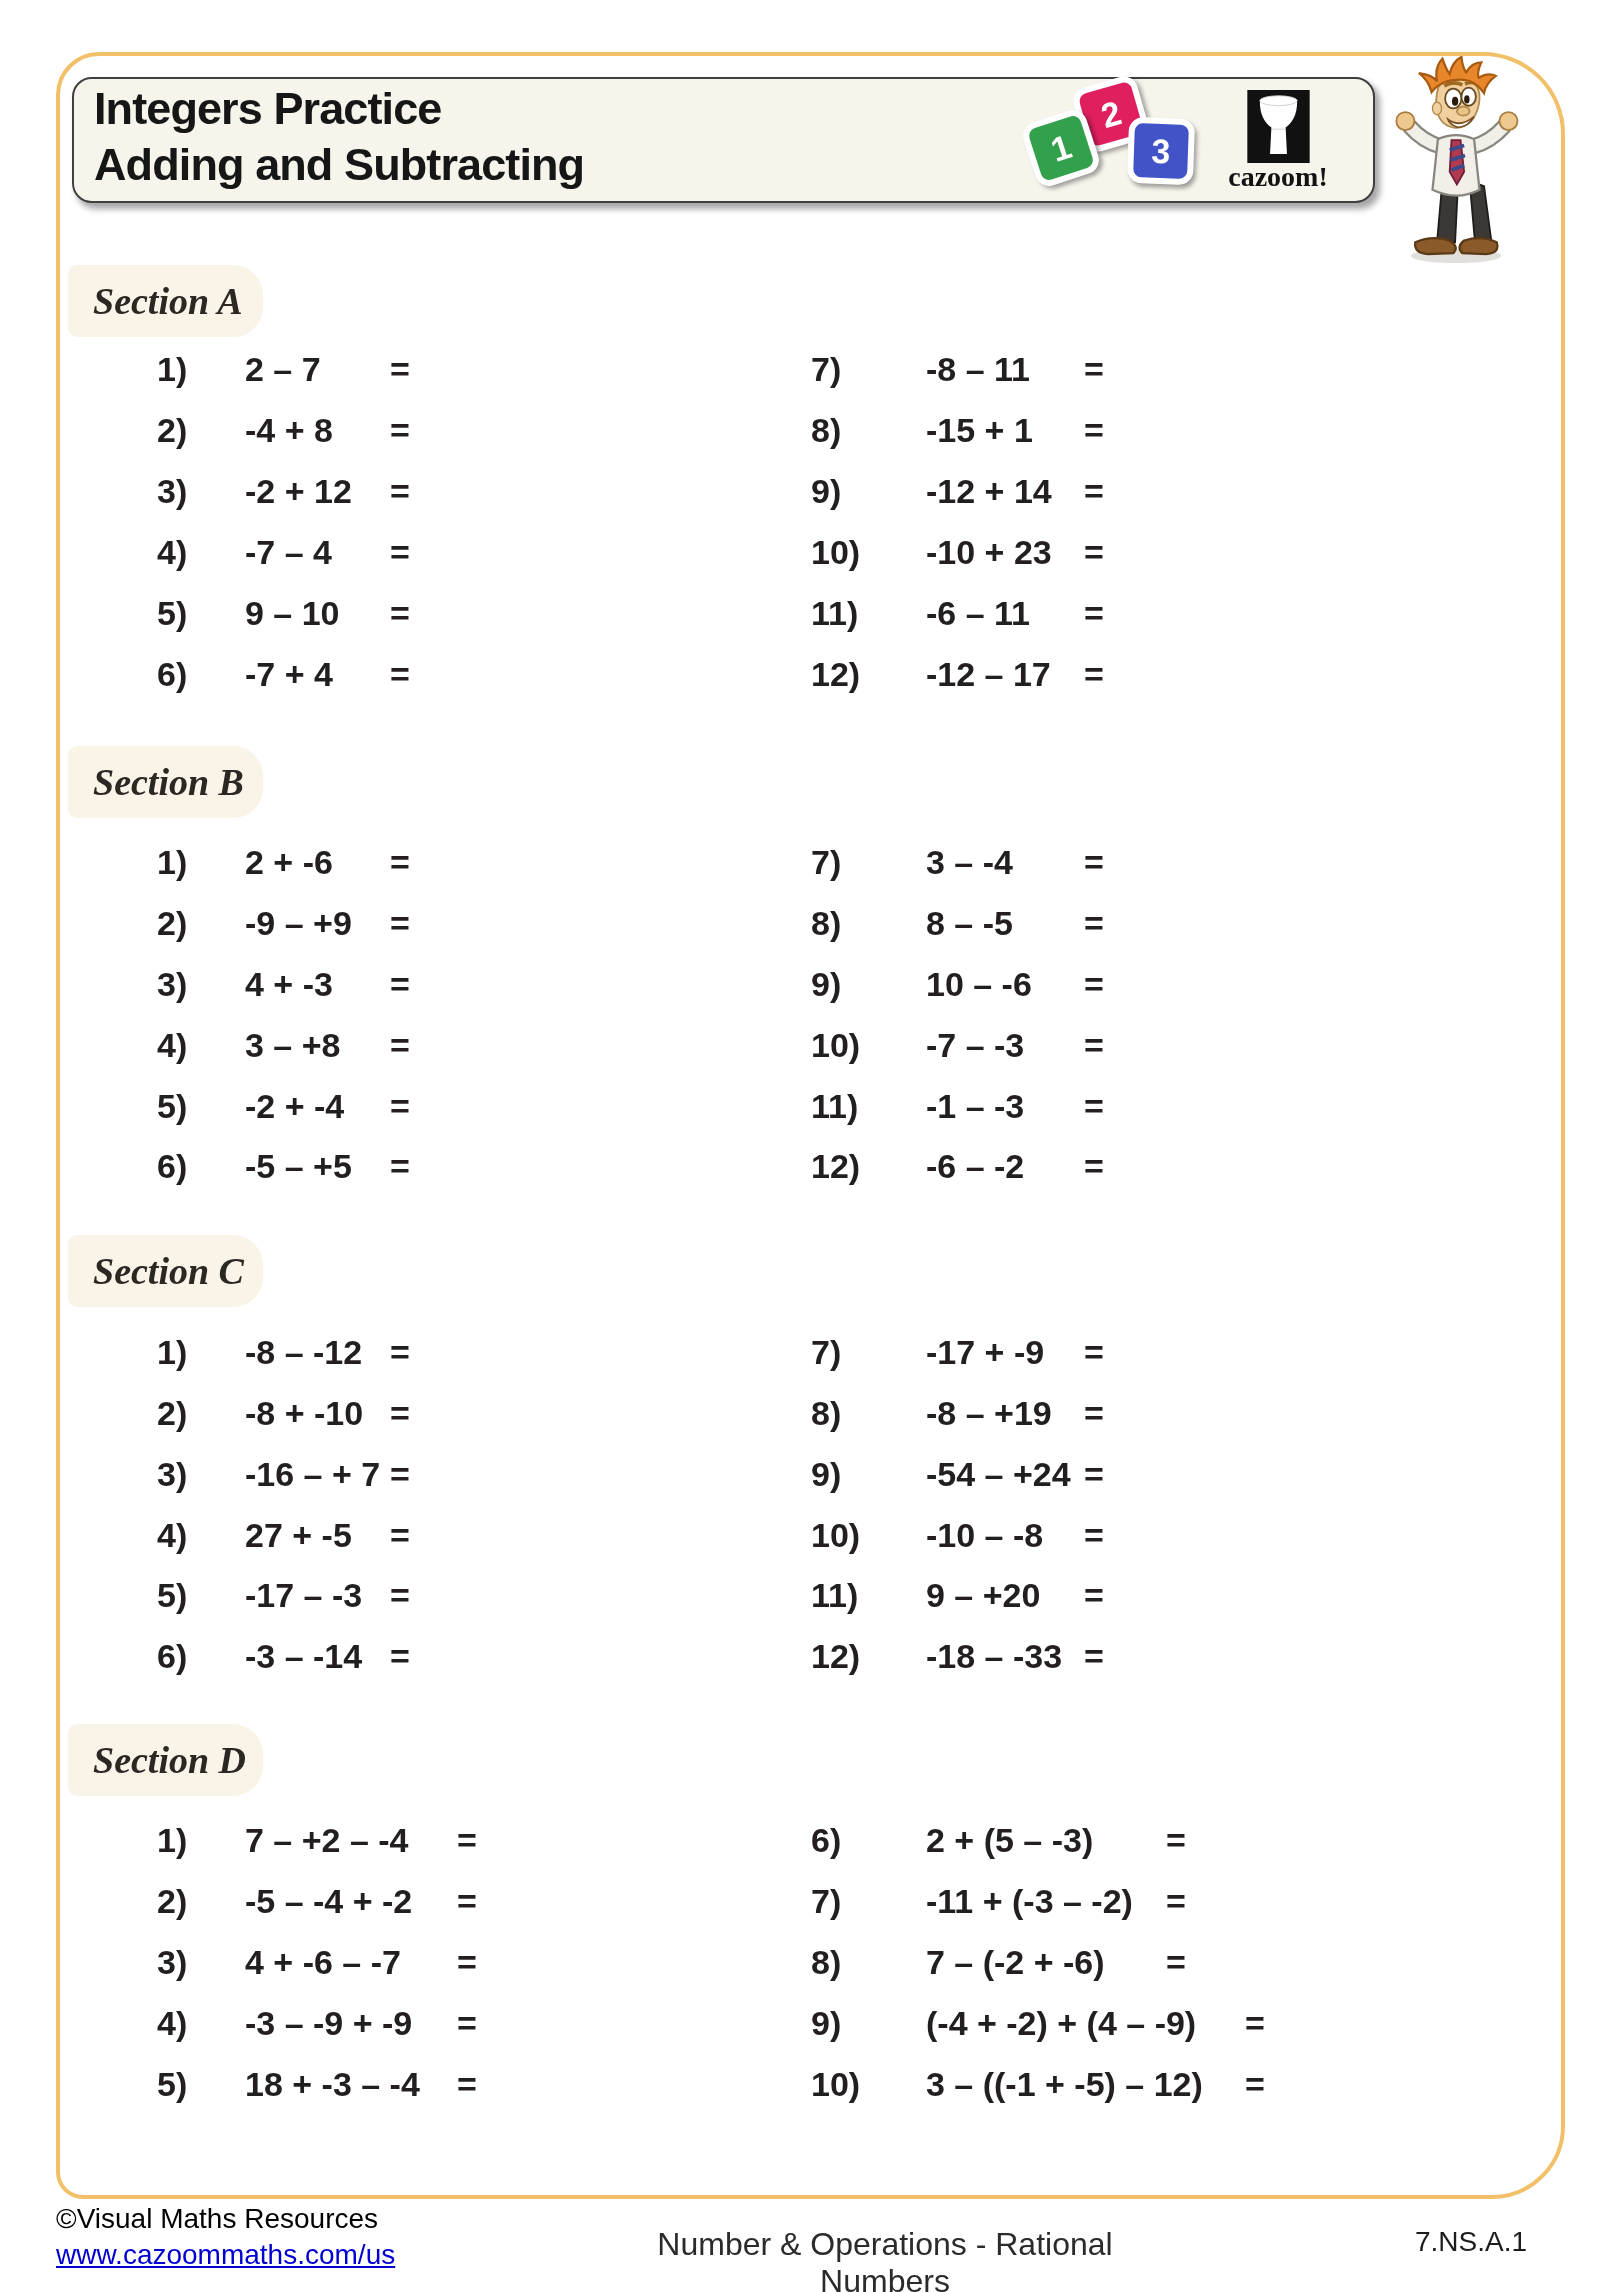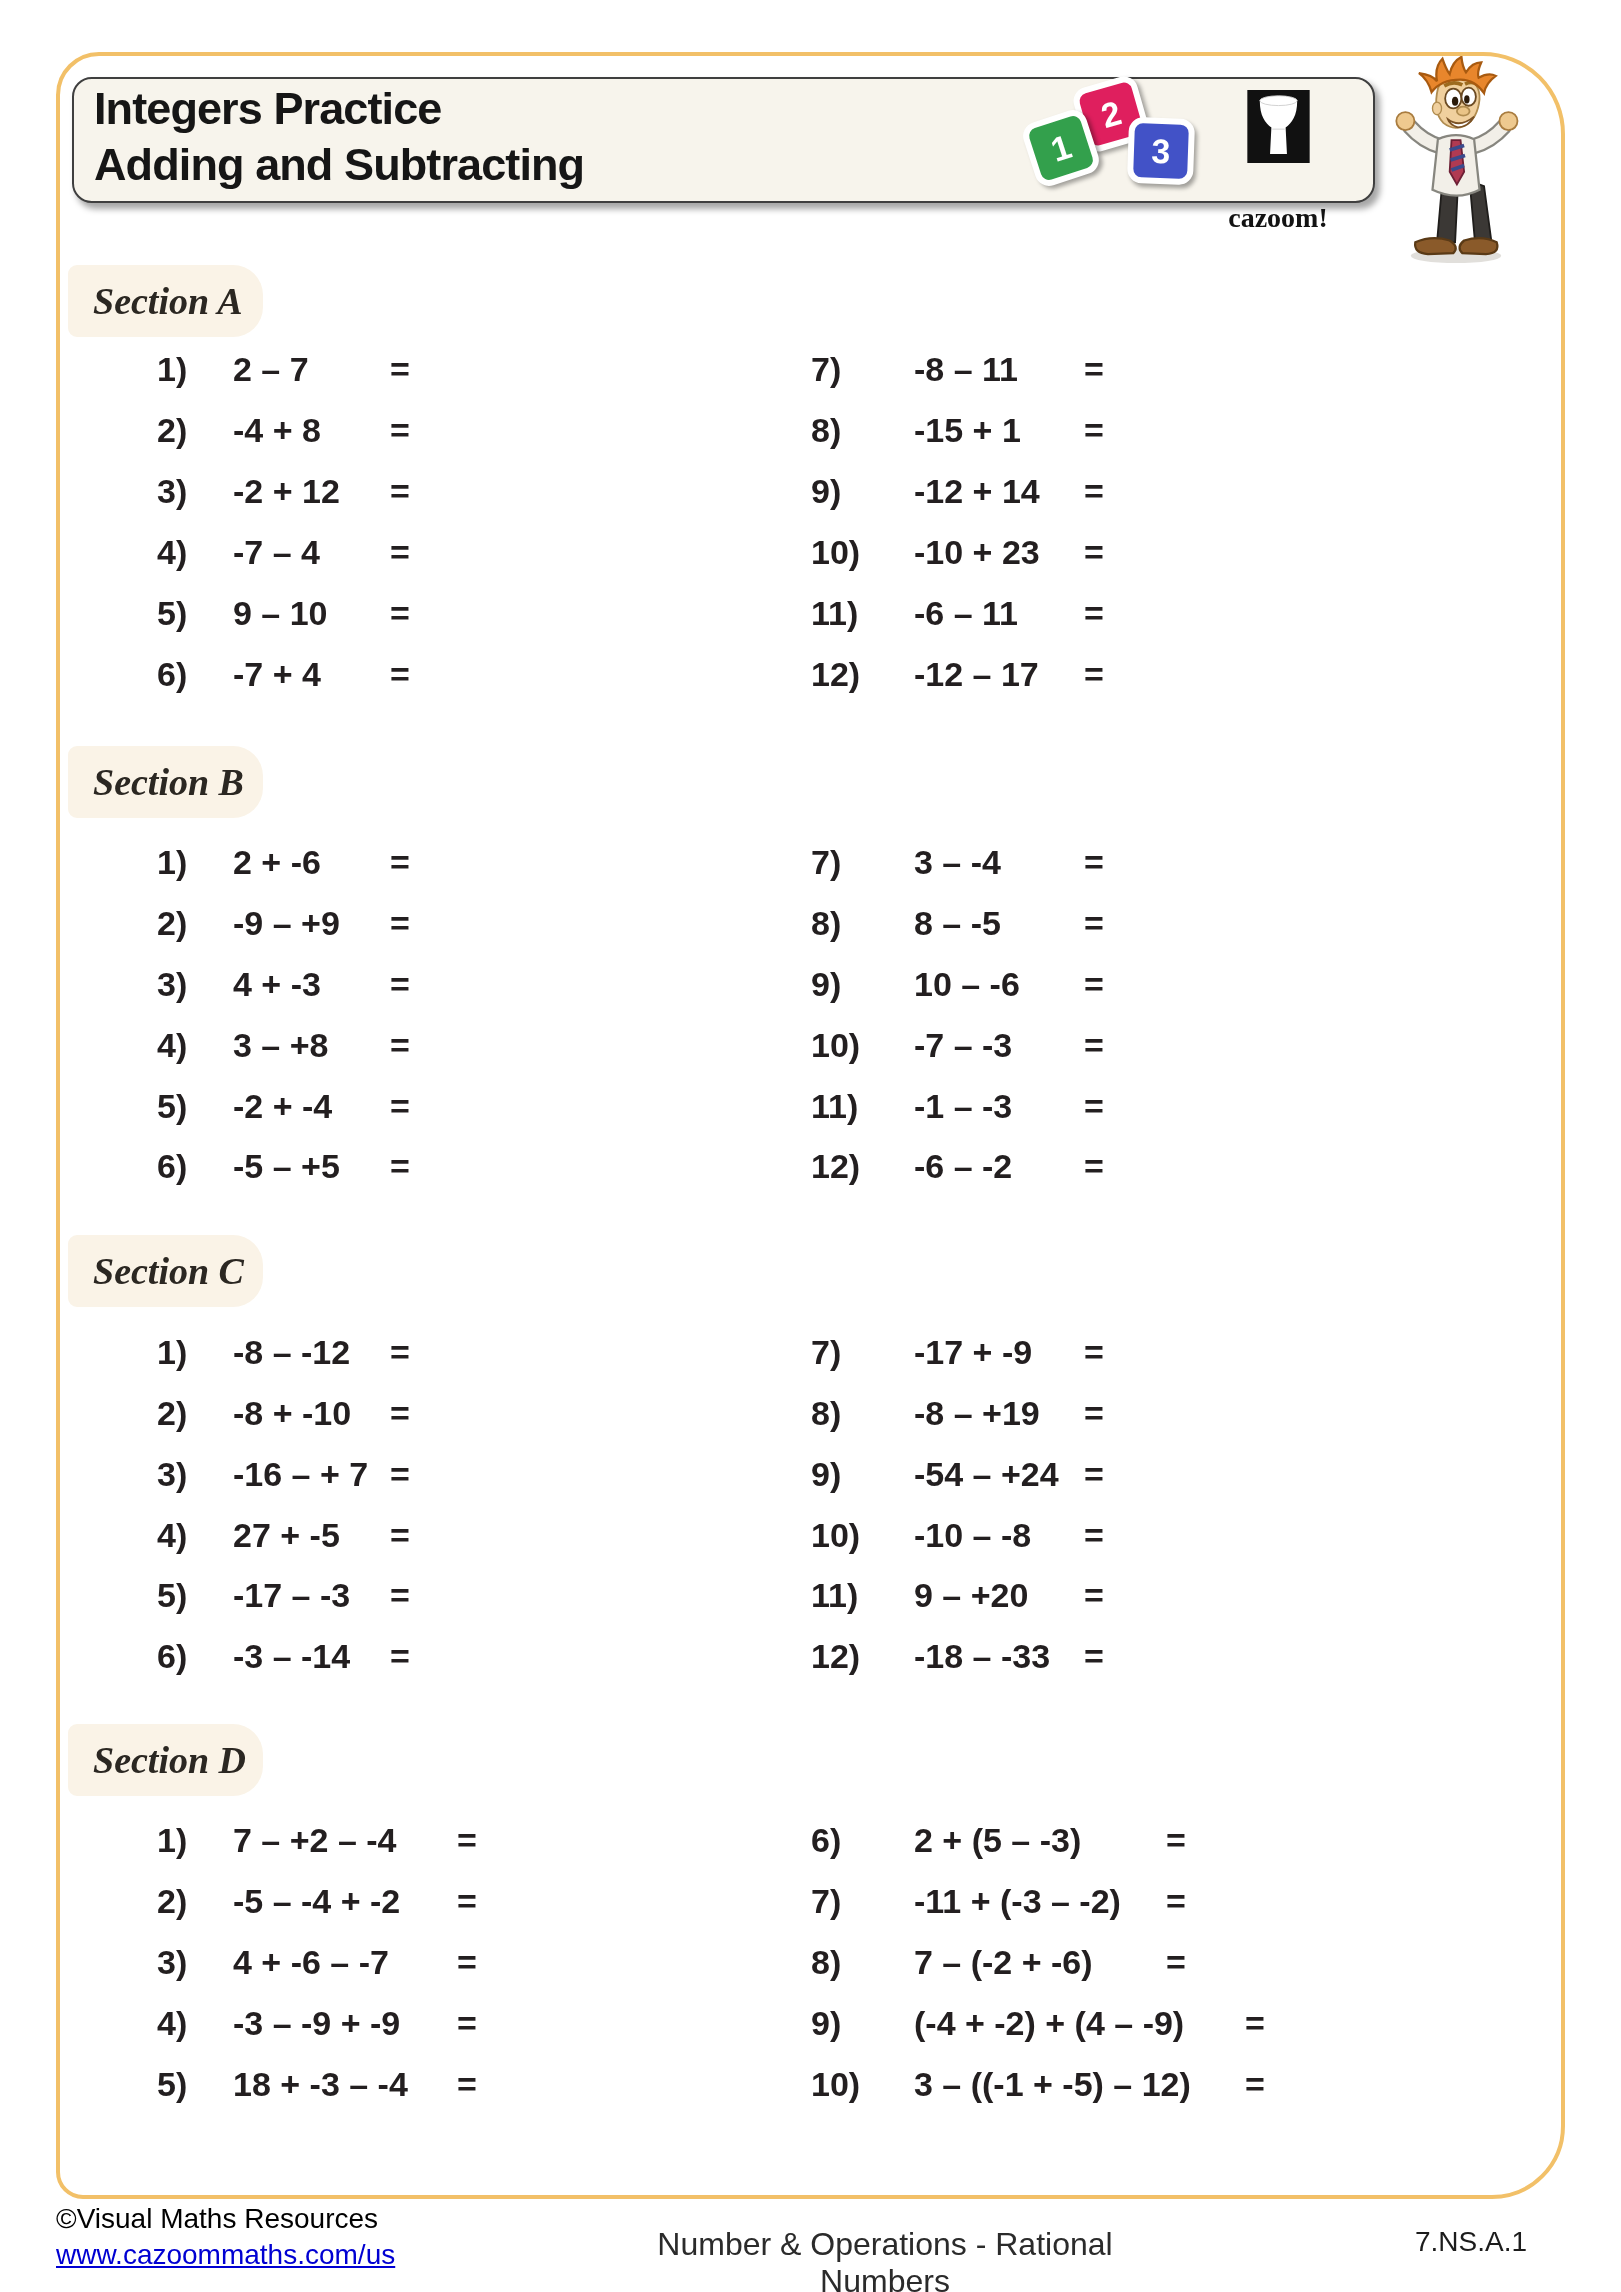--- a/index.html
+++ b/index.html
@@ -19,39 +19,39 @@
   
   .tile{position:absolute;width:54px;height:54px;border:6.3px solid #ffffff;border-radius:14.3px;
         box-shadow:2.7px 3.6px 4.5px rgba(0,0,0,.35);display:flex;align-items:center;justify-content:center;
         font-weight:700;font-size:34px;color:#ffffff;}
   .t1{left:1028px;top:115px;background:#33a04c;transform:rotate(-18deg);z-index:3;}
   .t2{left:1078px;top:81px;background:#df1f5e;transform:rotate(-16deg);z-index:2;}
   .t3{left:1128px;top:118px;background:#4252c7;transform:rotate(2deg);z-index:4;}
 
   .drum{position:absolute;left:1247px;top:90px;width:63px;height:73px;}
   .cazoom-text{position:absolute;left:1202px;top:161px;width:152px;text-align:center;
-               font-family:"Liberation Serif",serif;font-weight:700;font-size:28px;color:#131313;margin-top:41px;}
+               font-family:"Liberation Serif",serif;font-weight:700;font-size:28px;color:#131313;}
 
   .mascot{position:absolute;left:1386px;top:56px;width:140px;height:208px;z-index:5;}
 
   
   .sec-label{position:absolute;left:68px;width:195px;height:72px;background:#faf3e7;
              border-radius:9px 30px 30px 9px;display:flex;align-items:center;}
   .sec-label span{font-family:"Liberation Serif",serif;font-style:italic;font-weight:700;
                   font-size:38px;color:#2b2722;padding-left:25px;white-space:nowrap;}
 
   
   .prob{position:absolute;height:43px;width:627px;display:flex;align-items:center;
         font-weight:700;font-size:34px;color:#231f20;}
   .prob.left{left:157px;}
   .prob.right{left:811px;}
   .prob .num{display:inline-block;flex:0 0 auto;}
   .prob.left .num{width:76px;}
   .prob.right .num{width:103px;}
-  .prob .expr{white-space:pre;}
+  .prob .expr{white-space:pre;margin-left:12px;}
   .prob .eq{position:absolute;top:0;height:43px;line-height:43px;font-weight:700;}
 
   
   .f-copy{position:absolute;left:56px;top:2203px;font-size:28px;color:#000;}
   .f-url{position:absolute;left:56px;top:2239px;font-size:28px;color:#0000d2;text-decoration:underline;cursor:pointer;}
   .f-center{position:absolute;left:630px;top:2226px;width:510px;text-align:center;font-size:32px;color:#2b2b2b;}
   .f-std{position:absolute;left:1415px;top:2226px;width:152px;text-align:left;font-size:28px;color:#1c1c1c;}
 </style>
 </head>
 <body>

